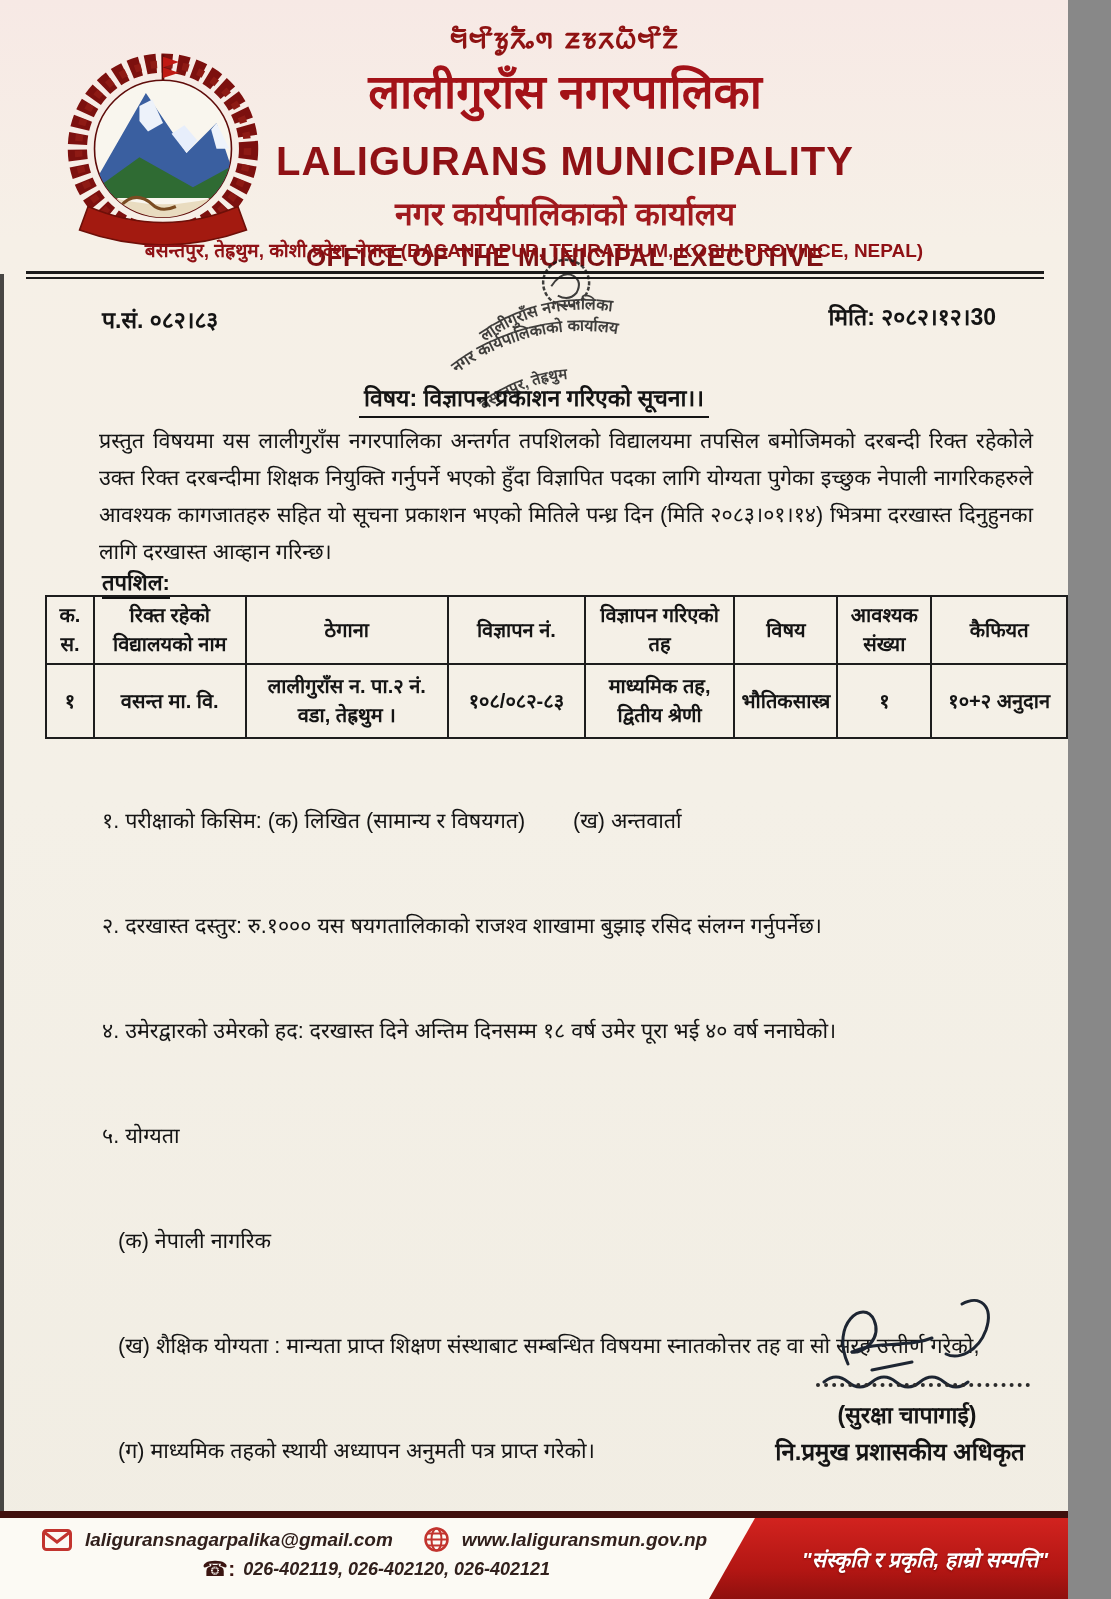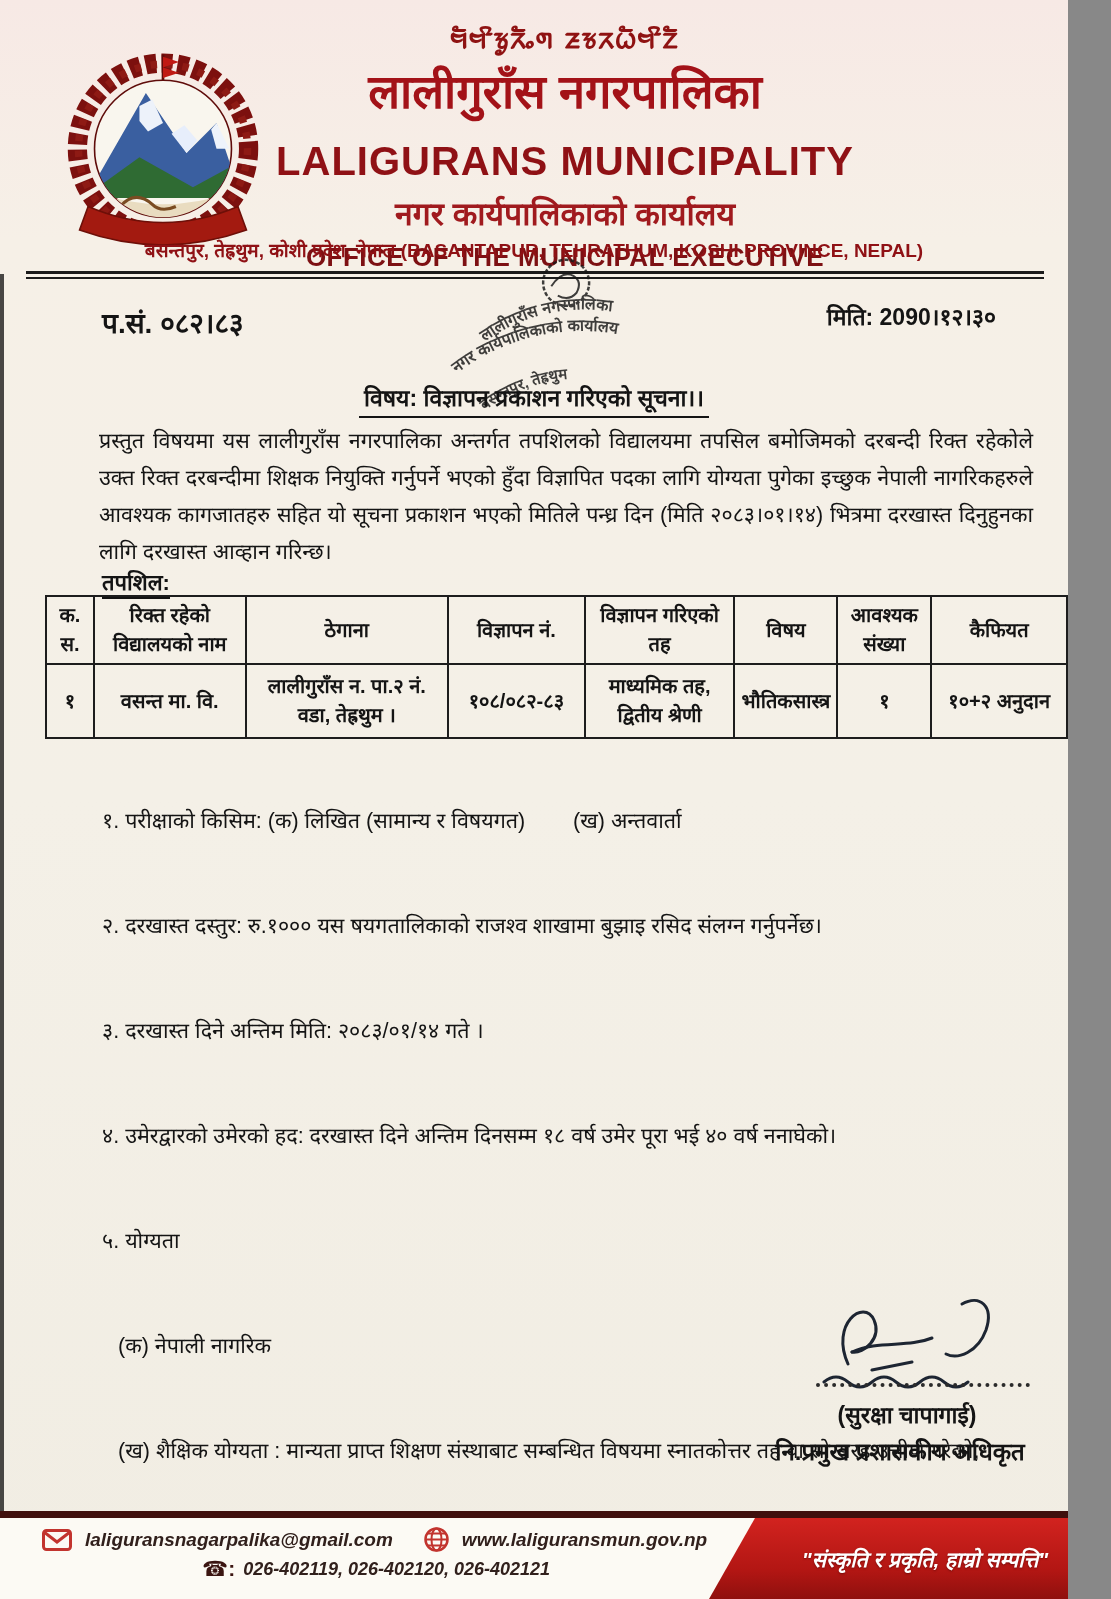--- a/index.html
+++ b/index.html
@@ -17,21 +17,21 @@
   .hdr { position:absolute; left:150px; top:20px; width:830px; text-align:center; }
   .script-line { font-size:31px; font-weight:700; color:#8f1212; letter-spacing:2px; }
   .mun-np { font-size:47px; font-weight:800; color:#a31218; margin-top:2px; }
   .mun-en { font-size:40px; font-weight:800; color:#8f1115; letter-spacing:1px; margin-top:17px; }
   .off-np { font-size:32px; font-weight:800; color:#a01a1e; margin-top:7px; }
   .off-en { font-size:26px; font-weight:800; color:#7d1013; margin-top:8px; letter-spacing:.5px; }
   .address { position:absolute; top:237px; left:0; width:100%; text-align:center; font-size:19px; font-weight:700; color:#8f1115; }
   .rule { position:absolute; top:271px; left:26px; right:24px; height:8px; border-top:3px solid #1b1b1b; border-bottom:2px solid #1b1b1b; }
 
   
-  .ref  { position:absolute; left:102px; top:303px; font-size:28px; font-weight:600; }
+  .ref  { position:absolute; left:102px; top:303px; font-size:23px; font-weight:600; }
   .date { position:absolute; right:72px; top:300px; font-size:23px; font-weight:600; }
   .stamp { position:absolute; left:423px; top:258px; width:312px; height:180px; opacity:.82; }
   .subject { position:absolute; top:381px; left:0; width:100%; text-align:center; }
   .subject span { display:inline-block; font-size:23px; font-weight:700; border-bottom:2.5px solid #141414; padding:0 5px 3px; }
 
   
   .para { position:absolute; left:99px; top:423px; width:934px; font-size:21.5px; line-height:37px; text-align:justify; font-weight:500; }
   .tapasil { position:absolute; left:102px; top:566px; font-size:22px; font-weight:800; border-bottom:2.5px solid #131313; padding-bottom:1px; }
 
   table.sheet { position:absolute; left:45px; top:595px; width:1023px; border-collapse:collapse; font-size:20px; }
@@ -95,21 +95,21 @@
     <div class="script-line">ᤗᤠᤗᤡᤃᤢᤖᤠᤱᤛ ᤏᤃᤖᤐᤠᤗᤡᤁᤠ</div>
     <div class="mun-np">लालीगुराँस नगरपालिका</div>
     <div class="mun-en">LALIGURANS MUNICIPALITY</div>
     <div class="off-np">नगर कार्यपालिकाको कार्यालय</div>
     <div class="off-en">OFFICE OF THE MUNICIPAL EXECUTIVE</div>
   </div>
   <div class="address">बसन्तपुर, तेह्रथुम, कोशी प्रदेश, नेपाल (BASANTAPUR, TEHRATHUM, KOSHI PROVINCE, NEPAL)</div>
   <div class="rule"></div>
 
   <div class="ref">प.सं. ०८२।८३</div>
-  <div class="date">मिति: 2090।१२।३०</div>
+  <div class="date">मिति: २०८२।१२।30</div>
 
   <svg class="stamp" viewBox="0 0 312 180">
     <defs>
       <path id="sp1" d="M62 100 A 170 170 0 0 1 246 60"></path>
       <path id="sp2" d="M40 136 A 205 205 0 0 1 272 86"></path>
       <path id="sp3" d="M74 168 A 160 160 0 0 1 244 126"></path>
     </defs>
     <g transform="rotate(10 156 90)" fill="#161616">
       <circle cx="132" cy="28" r="23" fill="none" stroke="#161616" stroke-width="2.5" stroke-dasharray="4 2"></circle>
       <path d="M118 34 q8 -18 20 -14 q10 4 6 16 q-6 10 -18 6" fill="none" stroke="#161616" stroke-width="2"></path>
@@ -157,21 +157,20 @@
       <td>भौतिकसास्त्र</td>
       <td>१</td>
       <td>१०+२ अनुदान</td>
     </tr>
   </tbody>
     </table>
 
   <div class="items">
     <div class="item"><span class="num">१.</span> <span>परीक्षाको किसिम: (क) लिखित (सामान्य र विषयगत)        (ख) अन्तवार्ता</span></div>
     <div class="item"><span class="num">२.</span> <span>दरखास्त दस्तुर: रु.१००० यस षयगतालिकाको राजश्व शाखामा बुझाइ रसिद संलग्न गर्नुपर्नेछ।</span></div>
-    <div class="item"><span class="num">३.</span> <span>दरखास्त दिने अन्तिम मिति: २०८३/०१/१४ गते ।</span></div>
     <div class="item"><span class="num">४.</span> <span>उमेरद्वारको उमेरको हद: दरखास्त दिने अन्तिम दिनसम्म १८ वर्ष उमेर पूरा भई ४० वर्ष ननाघेको।</span></div>
     <div class="item"><span class="num">५.</span> <span>योग्यता</span></div>
     <div class="sub">(क) नेपाली नागरिक</div>
     <div class="sub">(ख) शैक्षिक योग्यता : मान्यता प्राप्त शिक्षण संस्थाबाट सम्बन्धित विषयमा स्नातकोत्तर तह वा सो सरह उत्तीर्ण गरेको,</div>
     <div class="sub">(ग) माध्यमिक तहको स्थायी अध्यापन अनुमती पत्र प्राप्त गरेको।</div>
     
     
     
     
     

